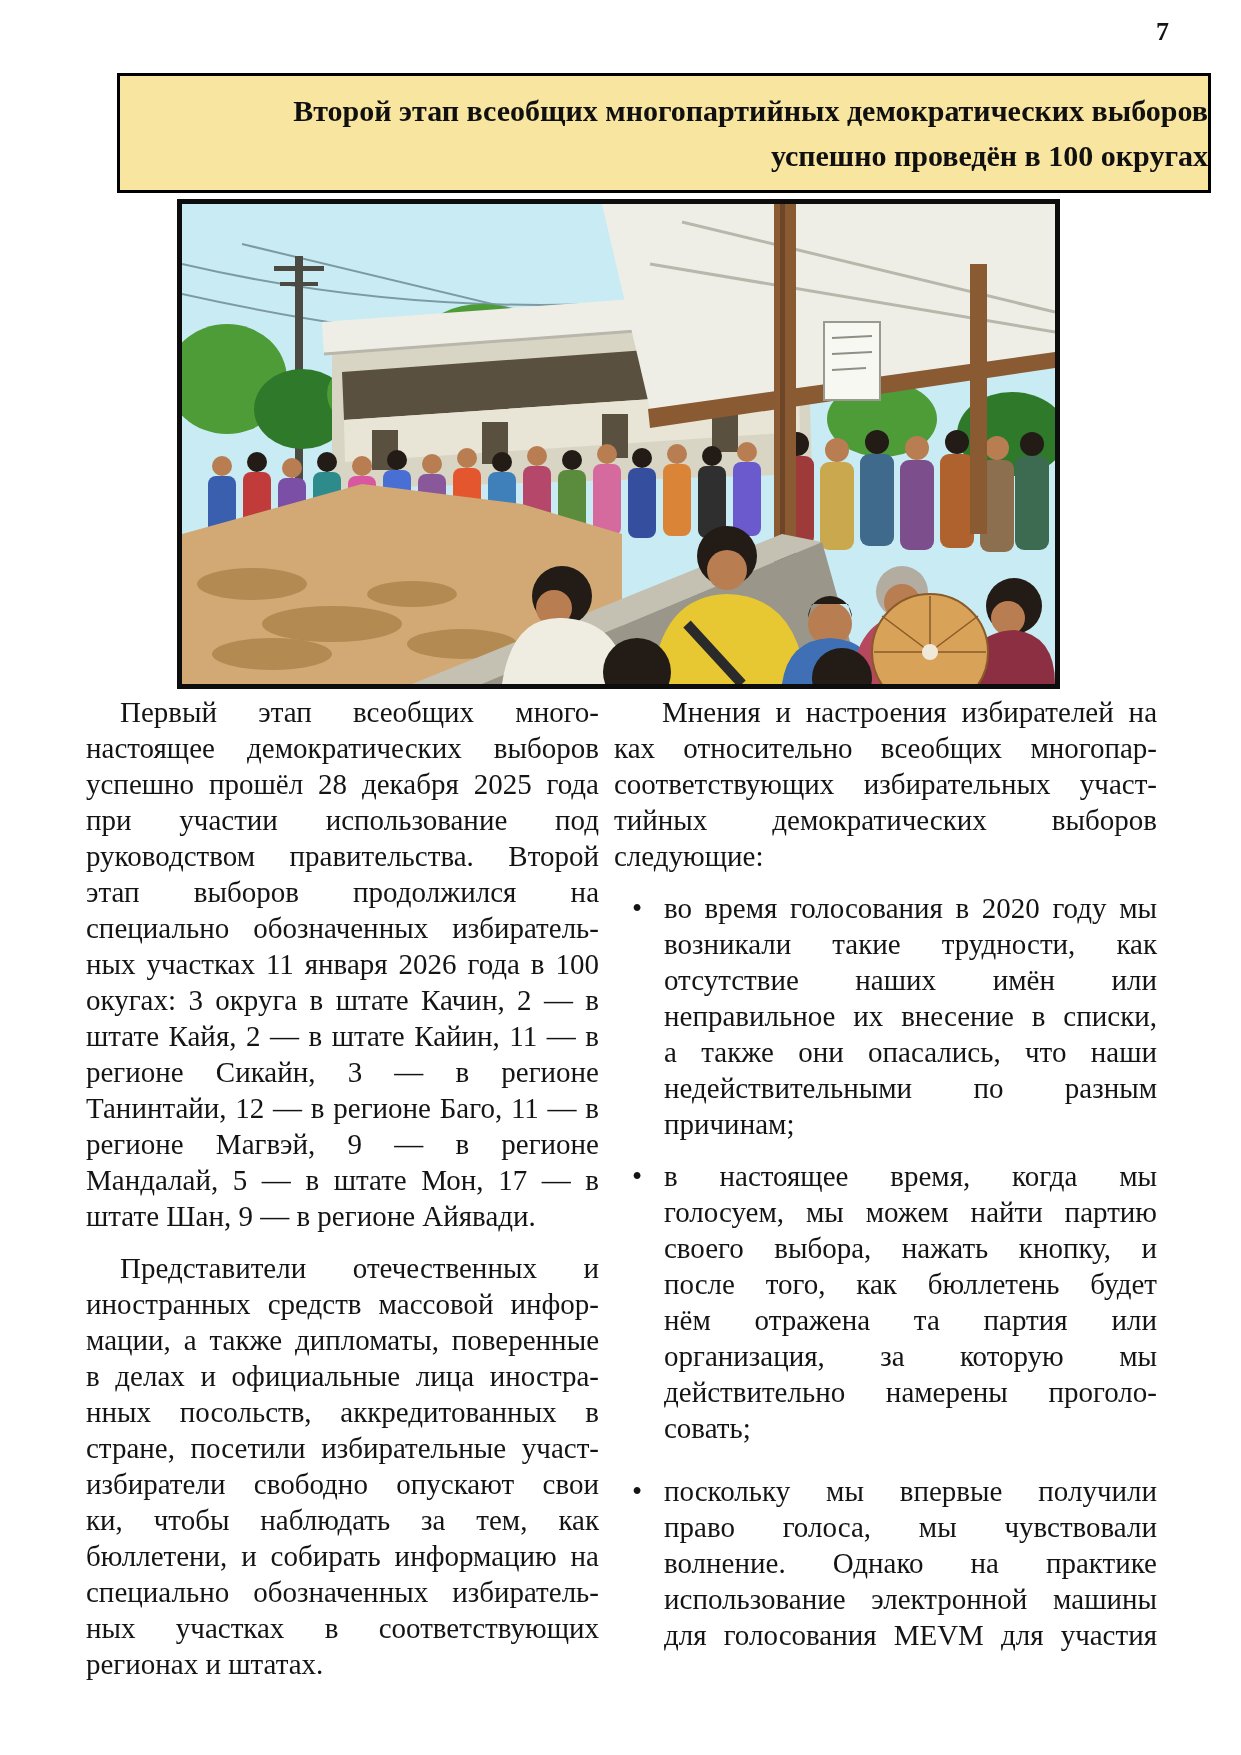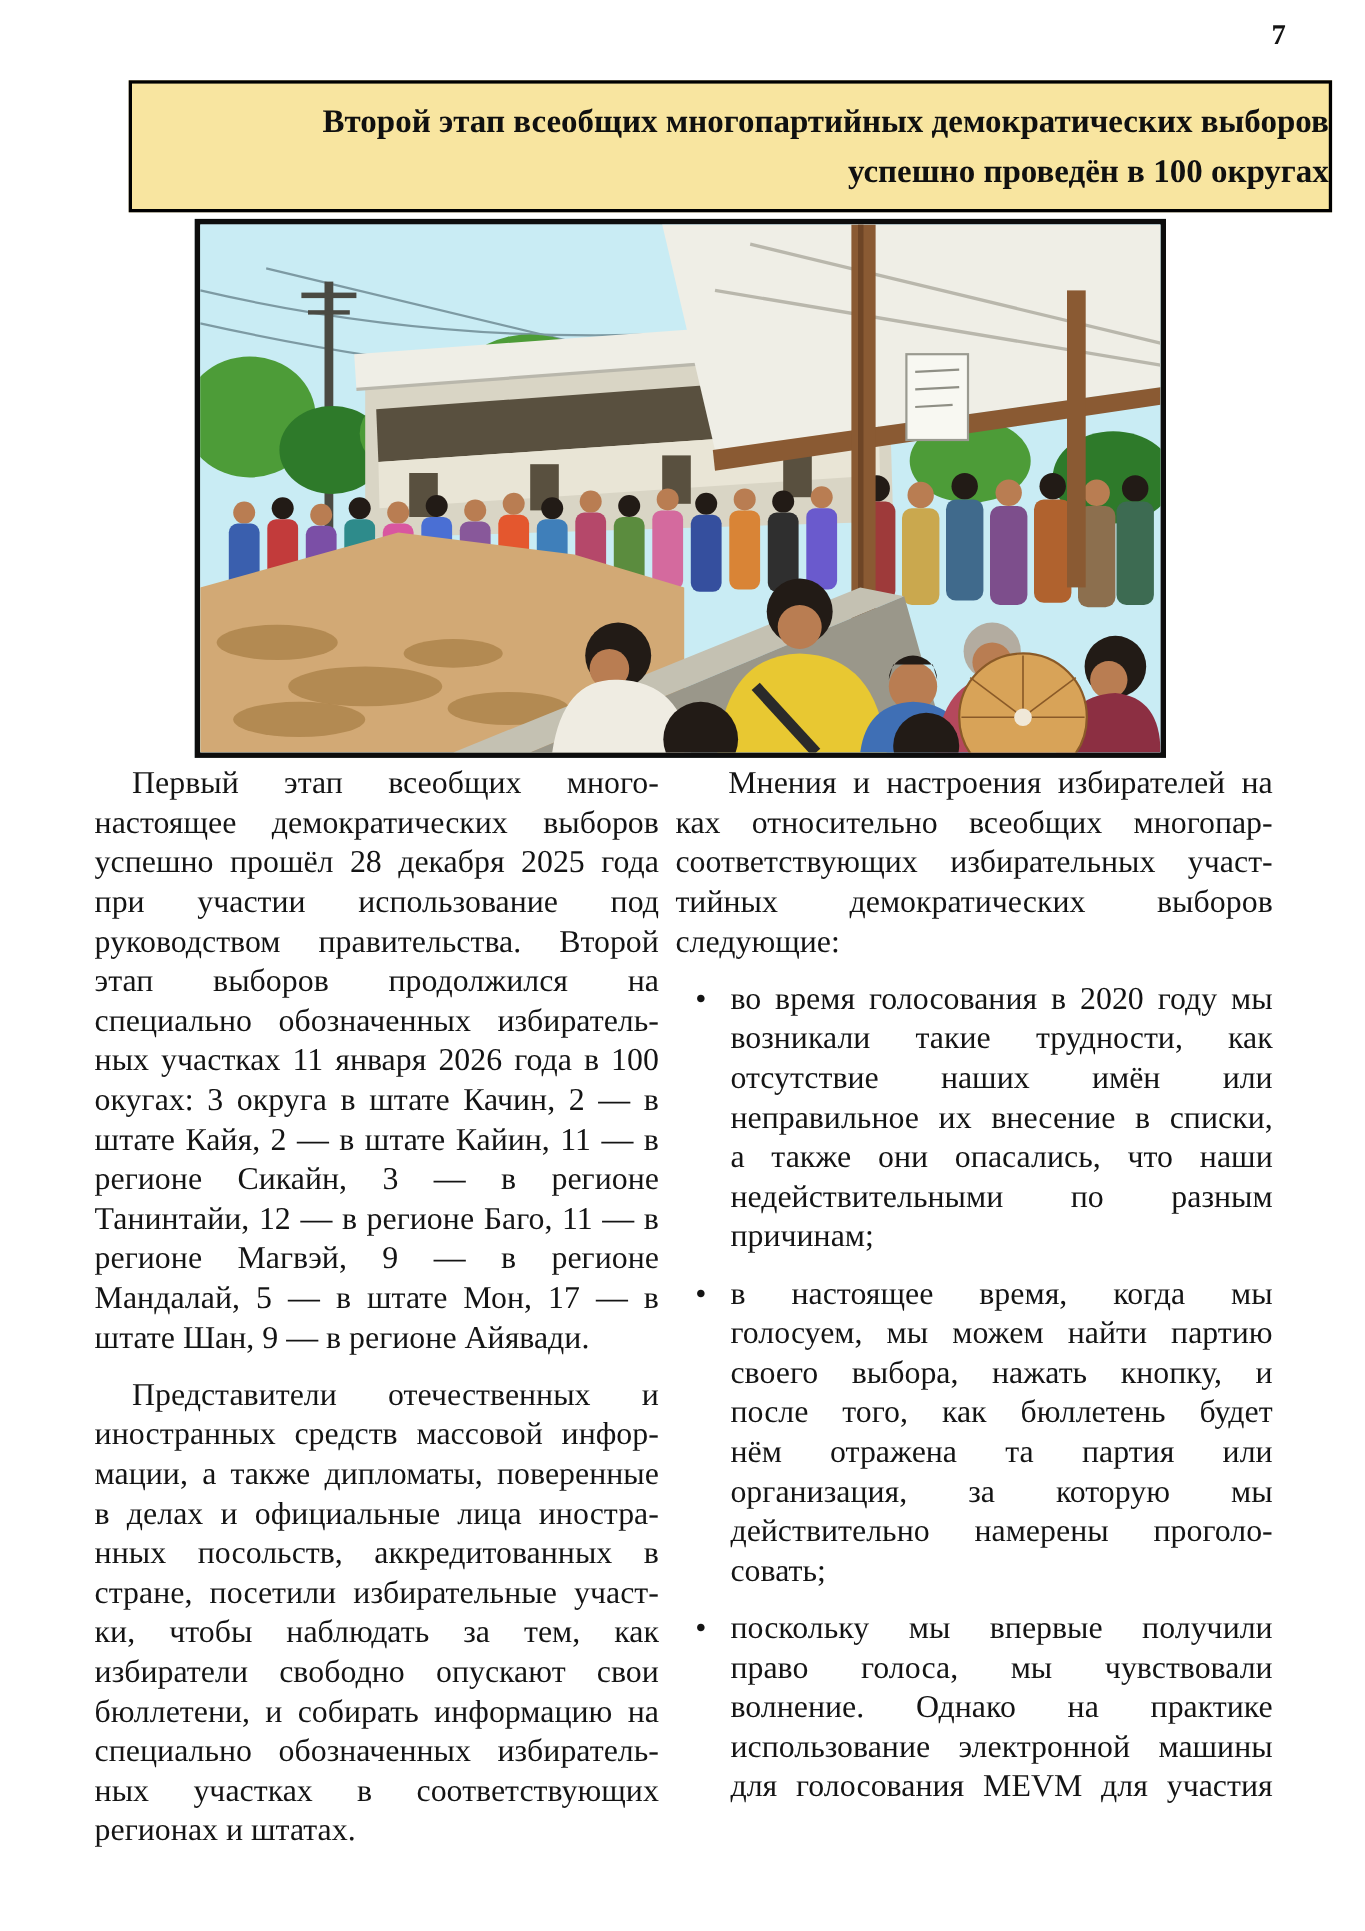--- a/index.html
+++ b/index.html
@@ -300,22 +300,22 @@
         <div class="line">Мандалай, 5 — в штате Мон, 17 — в</div>
         <div class="line last">штате Шан, 9 — в регионе Айявади.</div>
       </div>
       <div class="para">
         <div class="line" style="padding-left: 34px;">Представители отечественных и</div>
         <div class="line">иностранных средств массовой инфор-</div>
         <div class="line">мации, а также дипломаты, поверенные</div>
         <div class="line">в делах и официальные лица иностра-</div>
         <div class="line">нных посольств, аккредитованных в</div>
         <div class="line">стране, посетили избирательные участ-</div>
+        <div class="line">избиратели свободно опускают свои</div>
         <div class="line">ки, чтобы наблюдать за тем, как</div>
-        <div class="line">избиратели свободно опускают свои</div>
         <div class="line">бюллетени, и собирать информацию на</div>
         <div class="line">специально обозначенных избиратель-</div>
         <div class="line">ных участках в соответствующих</div>
         <div class="line last">регионах и штатах.</div>
       </div>
     </div>
 
   <div class="col col-right">
     <div>
         <div class="para">
@@ -337,21 +337,21 @@
               <div class="line">неправильное их внесение в списки,</div>
               <div class="line">а также они опасались, что наши</div>
               <div class="line">недействительными по разным</div>
               <div class="line last">причинам;</div>
             </div>
           </div>
         </div>
         <div class="bullet-item">
           <div class="bullet-dot">•</div>
           <div class="bullet-text">
-            <div class="para" style="margin-bottom: 0px;">
+            <div class="para" style="margin-bottom: 11px;">
               <div class="line">в настоящее время, когда мы</div>
               <div class="line">голосуем, мы можем найти партию</div>
               <div class="line">своего выбора, нажать кнопку, и</div>
               <div class="line">после того, как бюллетень будет</div>
               <div class="line">нём отражена та партия или</div>
               <div class="line">организация, за которую мы</div>
               <div class="line">действительно намерены проголо-</div>
               <div class="line last">совать;</div>
             </div>
           </div>

